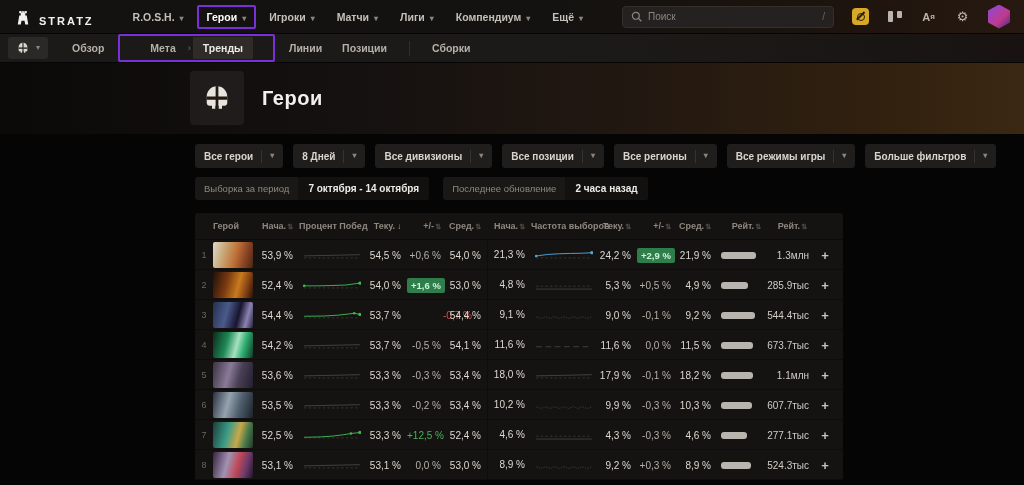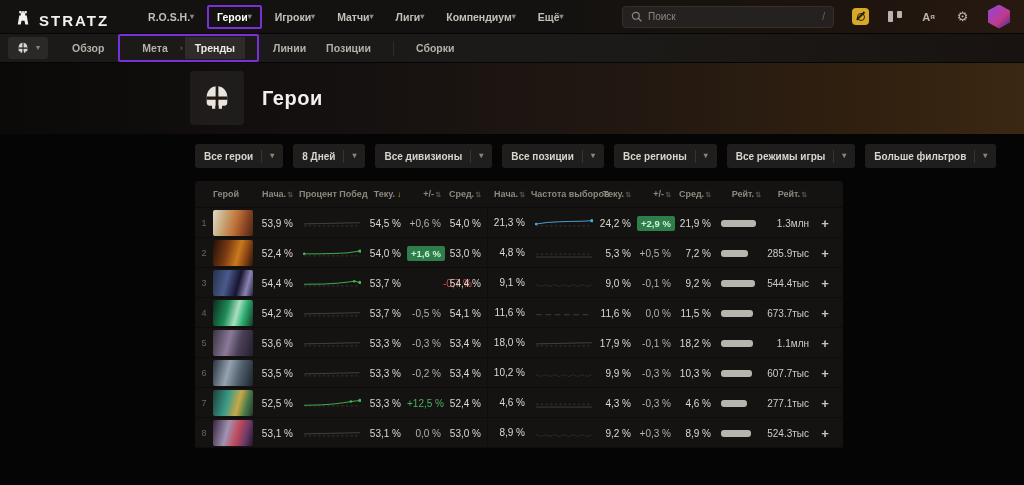--- a/index.html
+++ b/index.html
@@ -4,23 +4,23 @@
 <style>
   * { margin:0; padding:0; box-sizing:border-box; }
   html,body { width:1024px; height:485px; overflow:hidden; background:#050505;
     font-family:"Liberation Sans", sans-serif; color:#d8d5cf; }
 
   
   .topnav { height:34px; display:flex; align-items:center; padding:0 14px;
     background:linear-gradient(90deg,#141210 0%,#141210 55%,#1b130d 78%,#271910 100%);
     border-bottom:1px solid #060505; position:relative; z-index:3; }
   .logo { display:flex; align-items:center; gap:7px; margin-right:30px; cursor:pointer; }
-  .logo-text { font-size:15px; font-weight:bold; letter-spacing:2px; color:#f2f0ec;margin-top:8px; }
+  .logo-text { font-size:11px; font-weight:bold; letter-spacing:2px; color:#f2f0ec;margin-top:8px; }
   .nav-items { display:flex; align-items:center; gap:4px; }
-  .nav-item { display:flex; align-items:center; padding:5px 9px; font-size:10.5px;
+  .nav-item { display:flex; align-items:flex-end; gap:5px; padding:5px 9px; font-size:10.5px;
     font-weight:600; color:#c3c0b9; cursor:pointer; white-space:nowrap; }
   .nav-item.active { color:#ffffff; border:2px solid #7b2fd9; border-radius:2px; padding:4px 8px; }
   .chev { font-size:8px; color:#8a867e; line-height:1; }
   .search { margin-left:auto; margin-right:18px; width:212px; height:22px; display:flex;
     align-items:center; gap:6px; background:#242120; border:1px solid #343029; border-radius:4px;
     padding:0 8px; }
   .search input { flex:1; background:transparent; border:none; outline:none; color:#d8d5cf;
     font-size:10px; font-family:"Liberation Sans", sans-serif; }
   .search input::placeholder { color:#8a867f; }
   .slash { color:#6a665f; font-size:10px; }
@@ -44,21 +44,21 @@
 
   
   .subnav { height:29px; display:flex; align-items:center; padding:0 8px;
     background:linear-gradient(90deg,#1c1a18 0%,#1c1a18 60%,#181310 100%);
     border-bottom:1px solid #060505; position:relative; z-index:3; }
   .hero-dd { display:flex; align-items:center; gap:6px; background:#2b2927; border-radius:3px;
     height:22px; padding:0 8px; margin-right:14px; cursor:pointer; }
   .subnav-item { font-size:10.5px; font-weight:600; color:#b5b1a9; padding:5px 10px; cursor:pointer;
     white-space:nowrap; }
   .meta-group { display:flex; align-items:center; border:2px solid #7b2fd9; border-radius:2px;
-    padding:1px 12px; margin:0 4px;justify-content:center; }
+    padding:1px 20px; margin:0 4px;justify-content:center; }
   .meta-group .crumb-sep { color:#7a766e; font-size:9px; margin:0 2px; }
   .subnav-item.trends { background:#2e2b29; border-radius:1px; color:#eceae6; }
   .subnav-divider { width:1px; height:15px; background:#2f2c29; margin:0 12px; }
 
   
   .banner { height:71px; position:relative;
     background:linear-gradient(90deg,#0b0a09 0%,#151110 35%,#221811 62%,#31200f 85%,#3a2813 100%); }
   .banner-inner { position:absolute; left:190px; top:8px; display:flex; align-items:center; gap:18px; }
   .banner-tile { width:54px; height:54px; background:rgba(255,255,255,0.06); border-radius:4px;
     display:flex; align-items:center; justify-content:center; }
@@ -244,20 +244,30 @@
       <span class="fdiv"></span>
       <span class="chev">▾</span>
     </div>
     <div class="fbtn more">
       <span>Больше фильтров</span>
       <span class="fdiv"></span>
       <span class="chev">▾</span>
     </div>
   </div>
 
+  <div class="inforow">
+    <div class="pill">
+      <span class="pill-label">Выборка за период</span>
+      <span class="pill-value">7 октября - 14 октября</span>
+    </div>
+    <div class="pill">
+      <span class="pill-label">Последнее обновление</span>
+      <span class="pill-value">2 часа назад</span>
+    </div>
+  </div>
 
   <div class="table">
     <div class="thead">
       <div class="th span2">Герой</div>
       <div class="th"><span>Нача.</span><span class="sort">⇅</span></div>
       <div class="th center">Процент Побед</div>
       <div class="th"><span>Теку.</span><span class="sort-active">↓</span></div>
       <div class="th"><span>+/-</span><span class="sort">⇅</span></div>
       <div class="th"><span>Сред.</span><span class="sort">⇅</span></div>
       <div class="th"><span>Нача.</span><span class="sort">⇅</span></div>
@@ -324,21 +334,21 @@
           <div class="num">53,0 %</div>
           <div class="num group-start">4,8 %</div>
           <div class="sparkcell">
             <svg viewBox="0 0 100 24">
               <line x1="2" y1="14" x2="98" y2="14" stroke="#45413a" stroke-width="1.3" stroke-dasharray="4 4"></line>
               <line x1="2" y1="19" x2="98" y2="19" stroke="#5c5850" stroke-width="1"></line>
             </svg>
           </div>
           <div class="num">5,3 %</div>
           <div class="delta plain">+0,5 %</div>
-          <div class="num">7,2 %</div>
+          <div class="num">4,9 %</div>
           <div class="">
             <div class="rtrack">
               <div class="rbar" style="width: 72%;"></div>
             </div>
           </div>
           <div class="matches">285.9тыс</div>
           <div class="plusbtn">+</div>
         </div>
         <div class="trow">
           <div class="rank">3</div>

